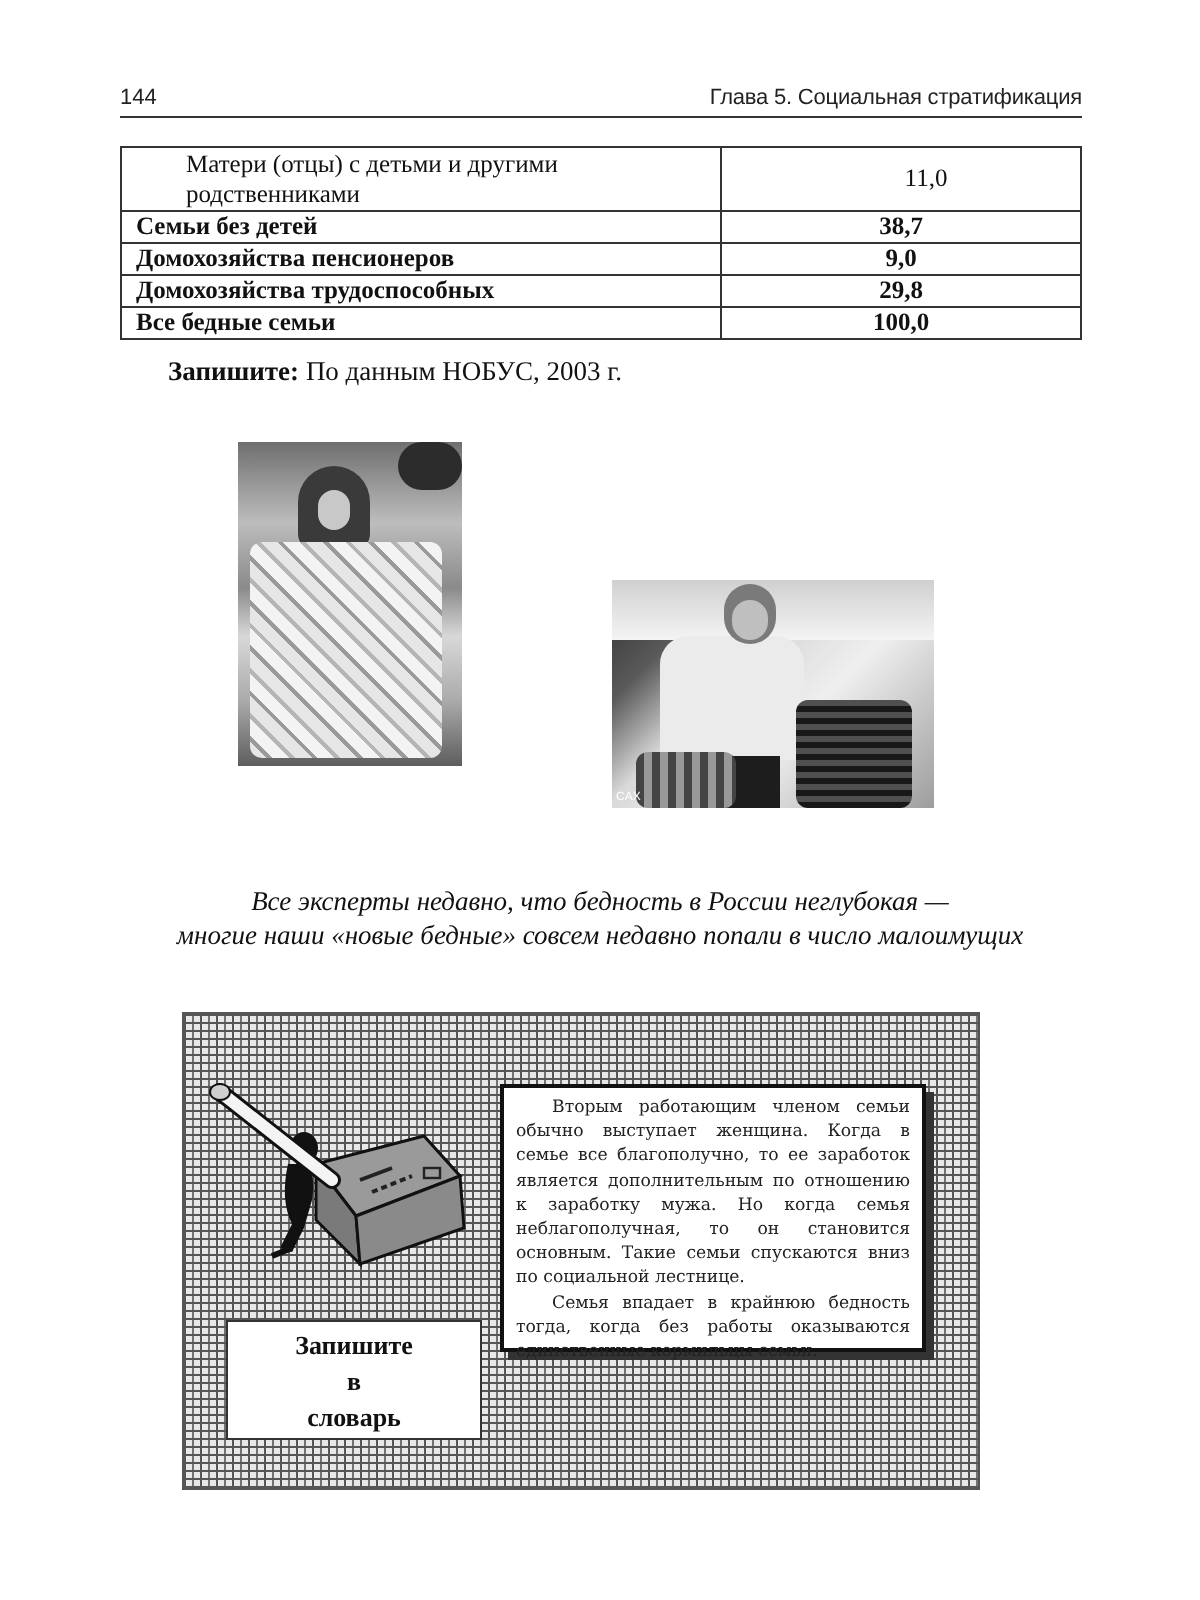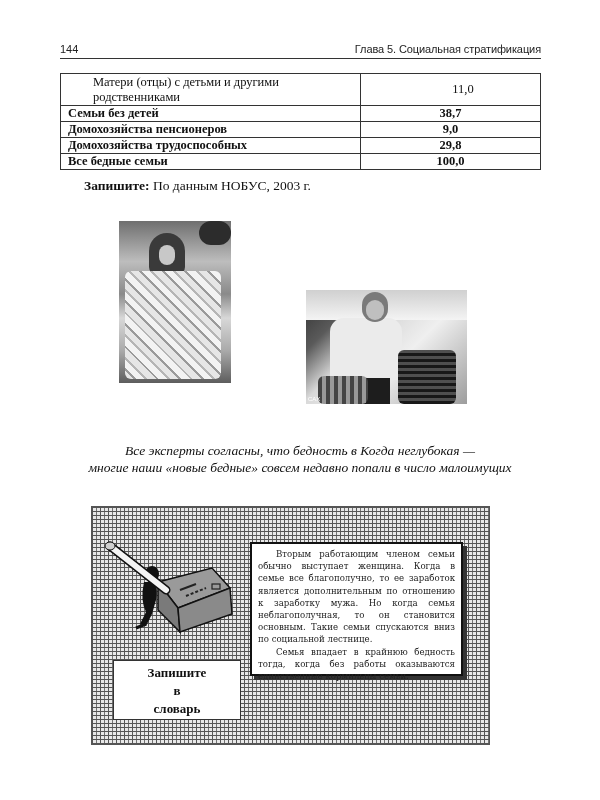--- a/index.html
+++ b/index.html
@@ -102,21 +102,21 @@
   <div class="wall"></div>
   <div class="body"></div>
   <div class="head"></div>
   <div class="legs"></div>
   <div class="bag1"></div>
   <div class="bag2"></div>
   <span class="stamp">CAX</span>
 </div>
 
 <div class="caption">
-  <div>Все эксперты согласны, что бедность в Когда неглубокая —</div>
+  <div>Все эксперты недавно, что бедность в России неглубокая —</div>
   <div>многие наши «новые бедные» совсем недавно попали в число малоимущих</div>
 </div>
 
 <div class="brick-frame">
 </div>
 
 <svg class="illustration" viewBox="0 0 140 95">
   <polygon points="58,42 112,28 130,48 78,68" fill="#9a9a9a" stroke="#111" stroke-width="1.5"></polygon>
   <polygon points="58,42 78,68 80,92 58,70" fill="#7a7a7a" stroke="#111" stroke-width="1.5"></polygon>
   <polygon points="78,68 130,48 132,74 80,92" fill="#8a8a8a" stroke="#111" stroke-width="1.5"></polygon>

